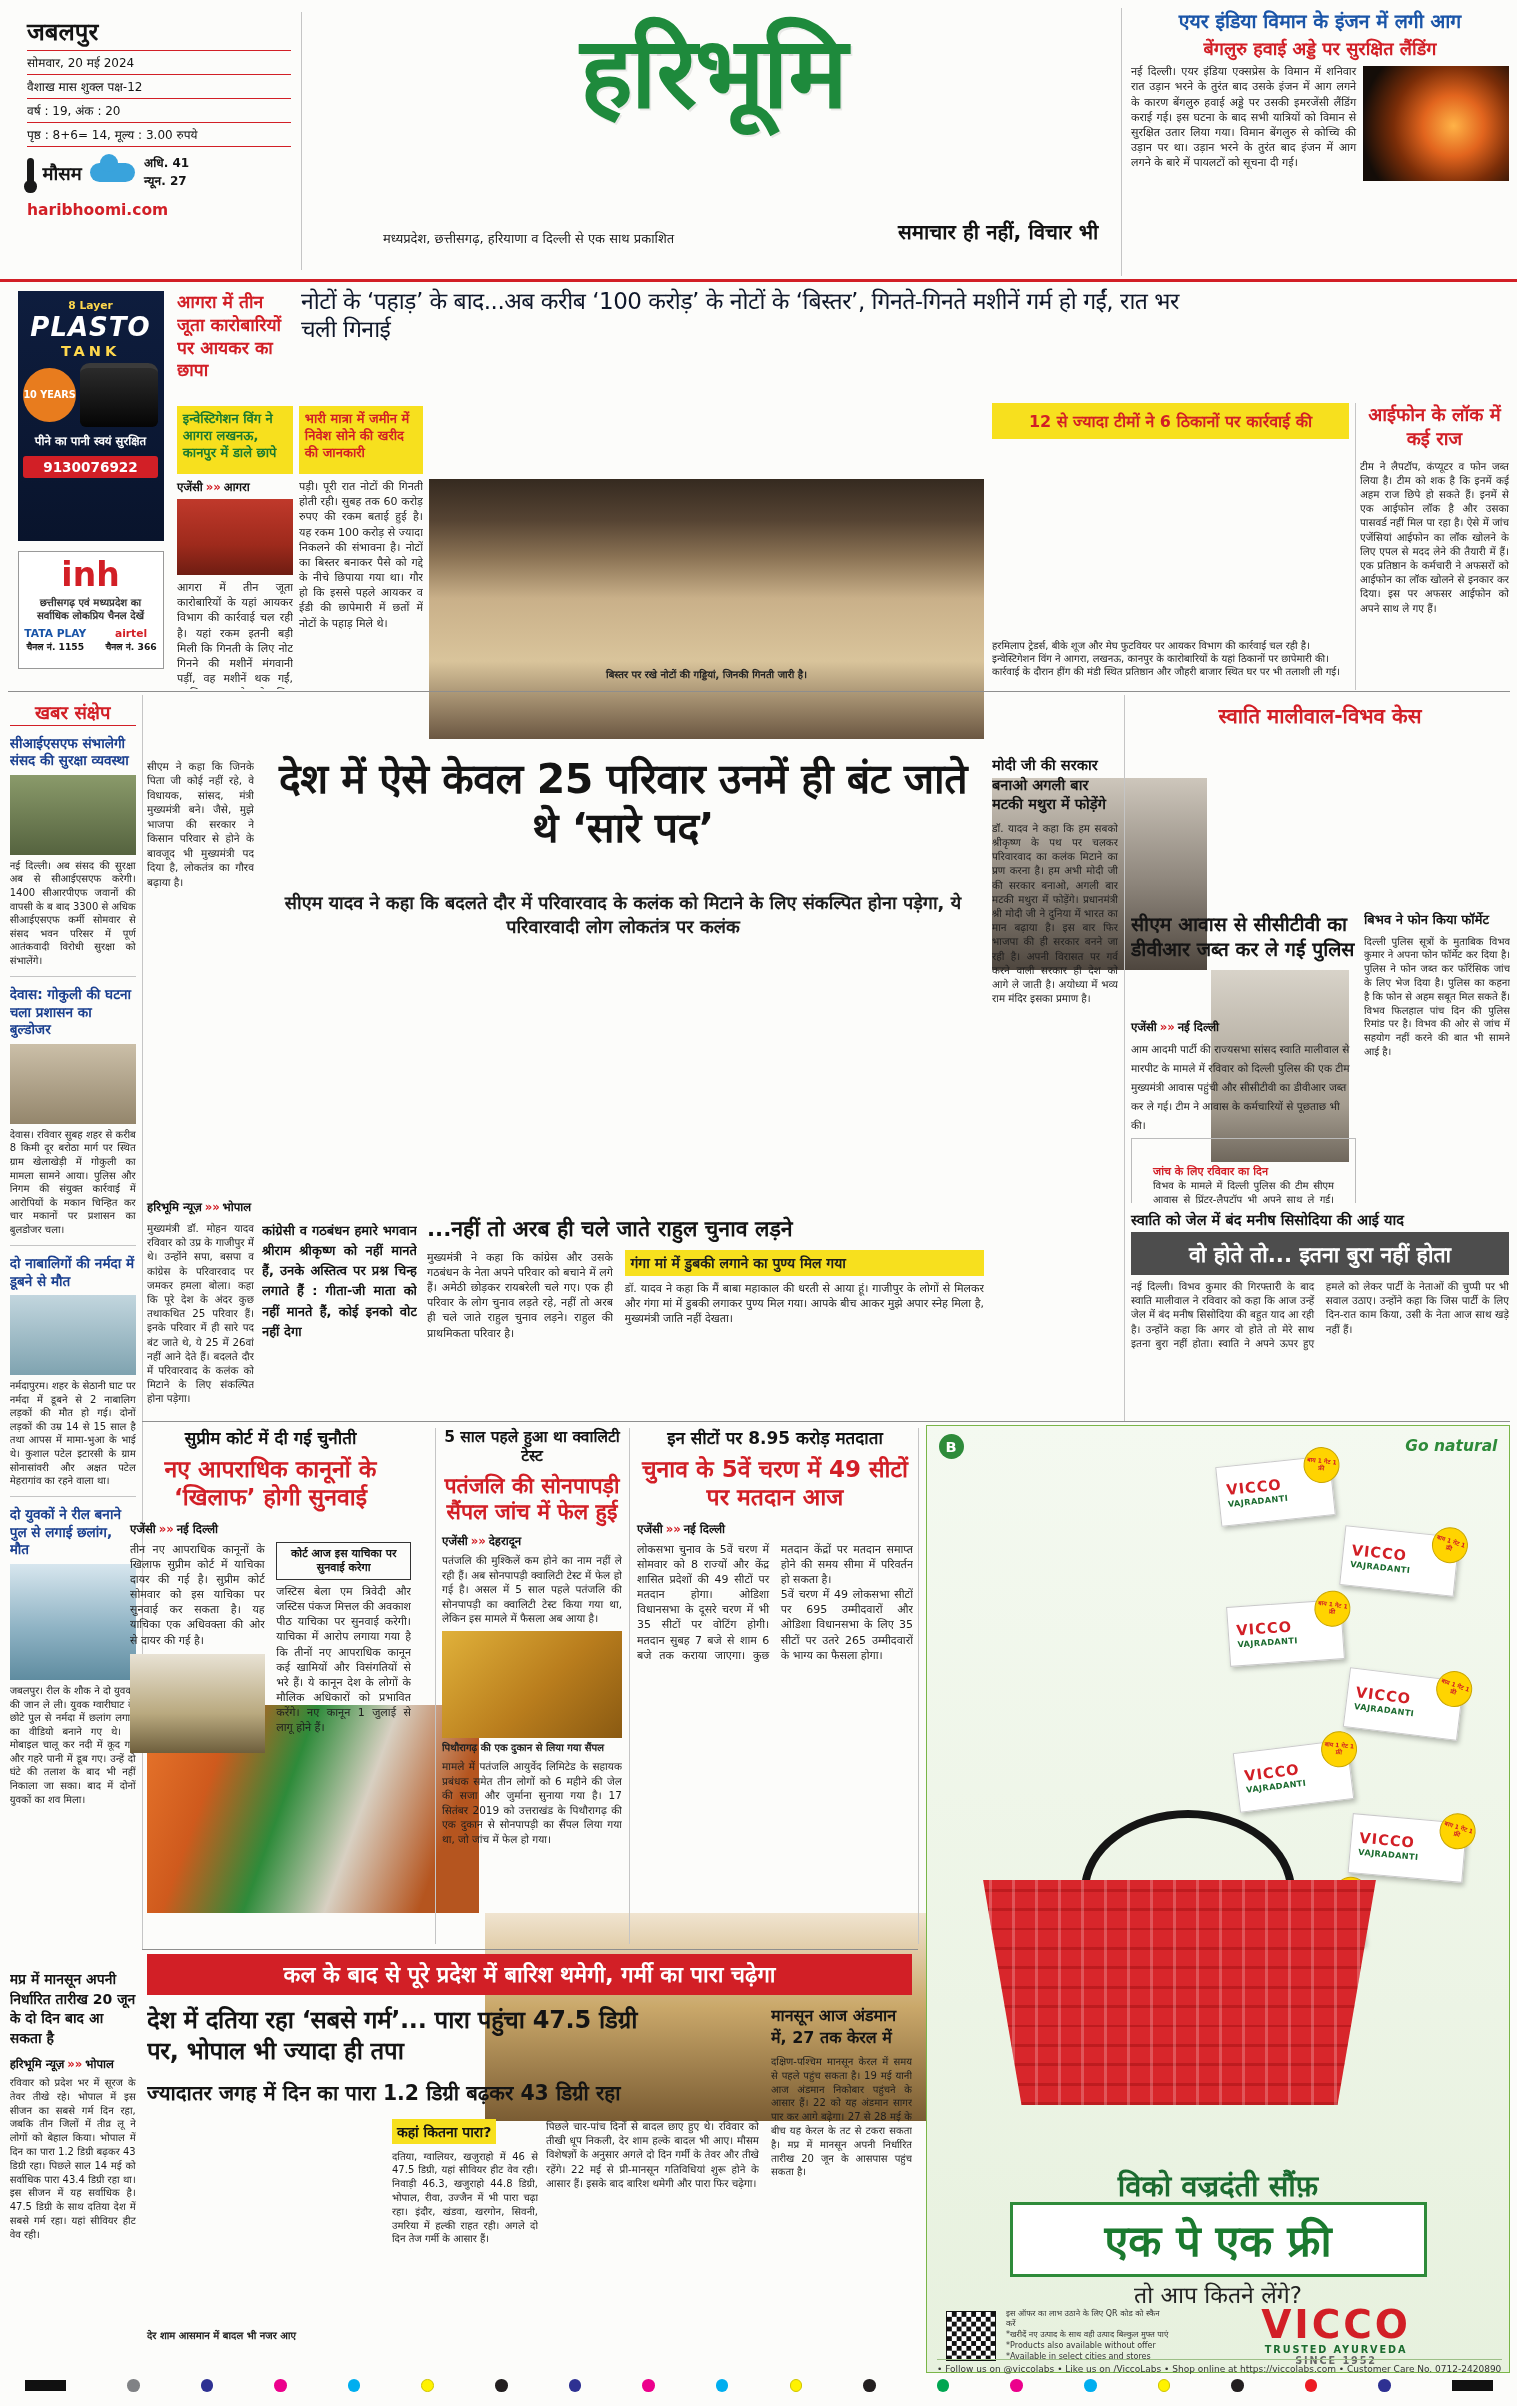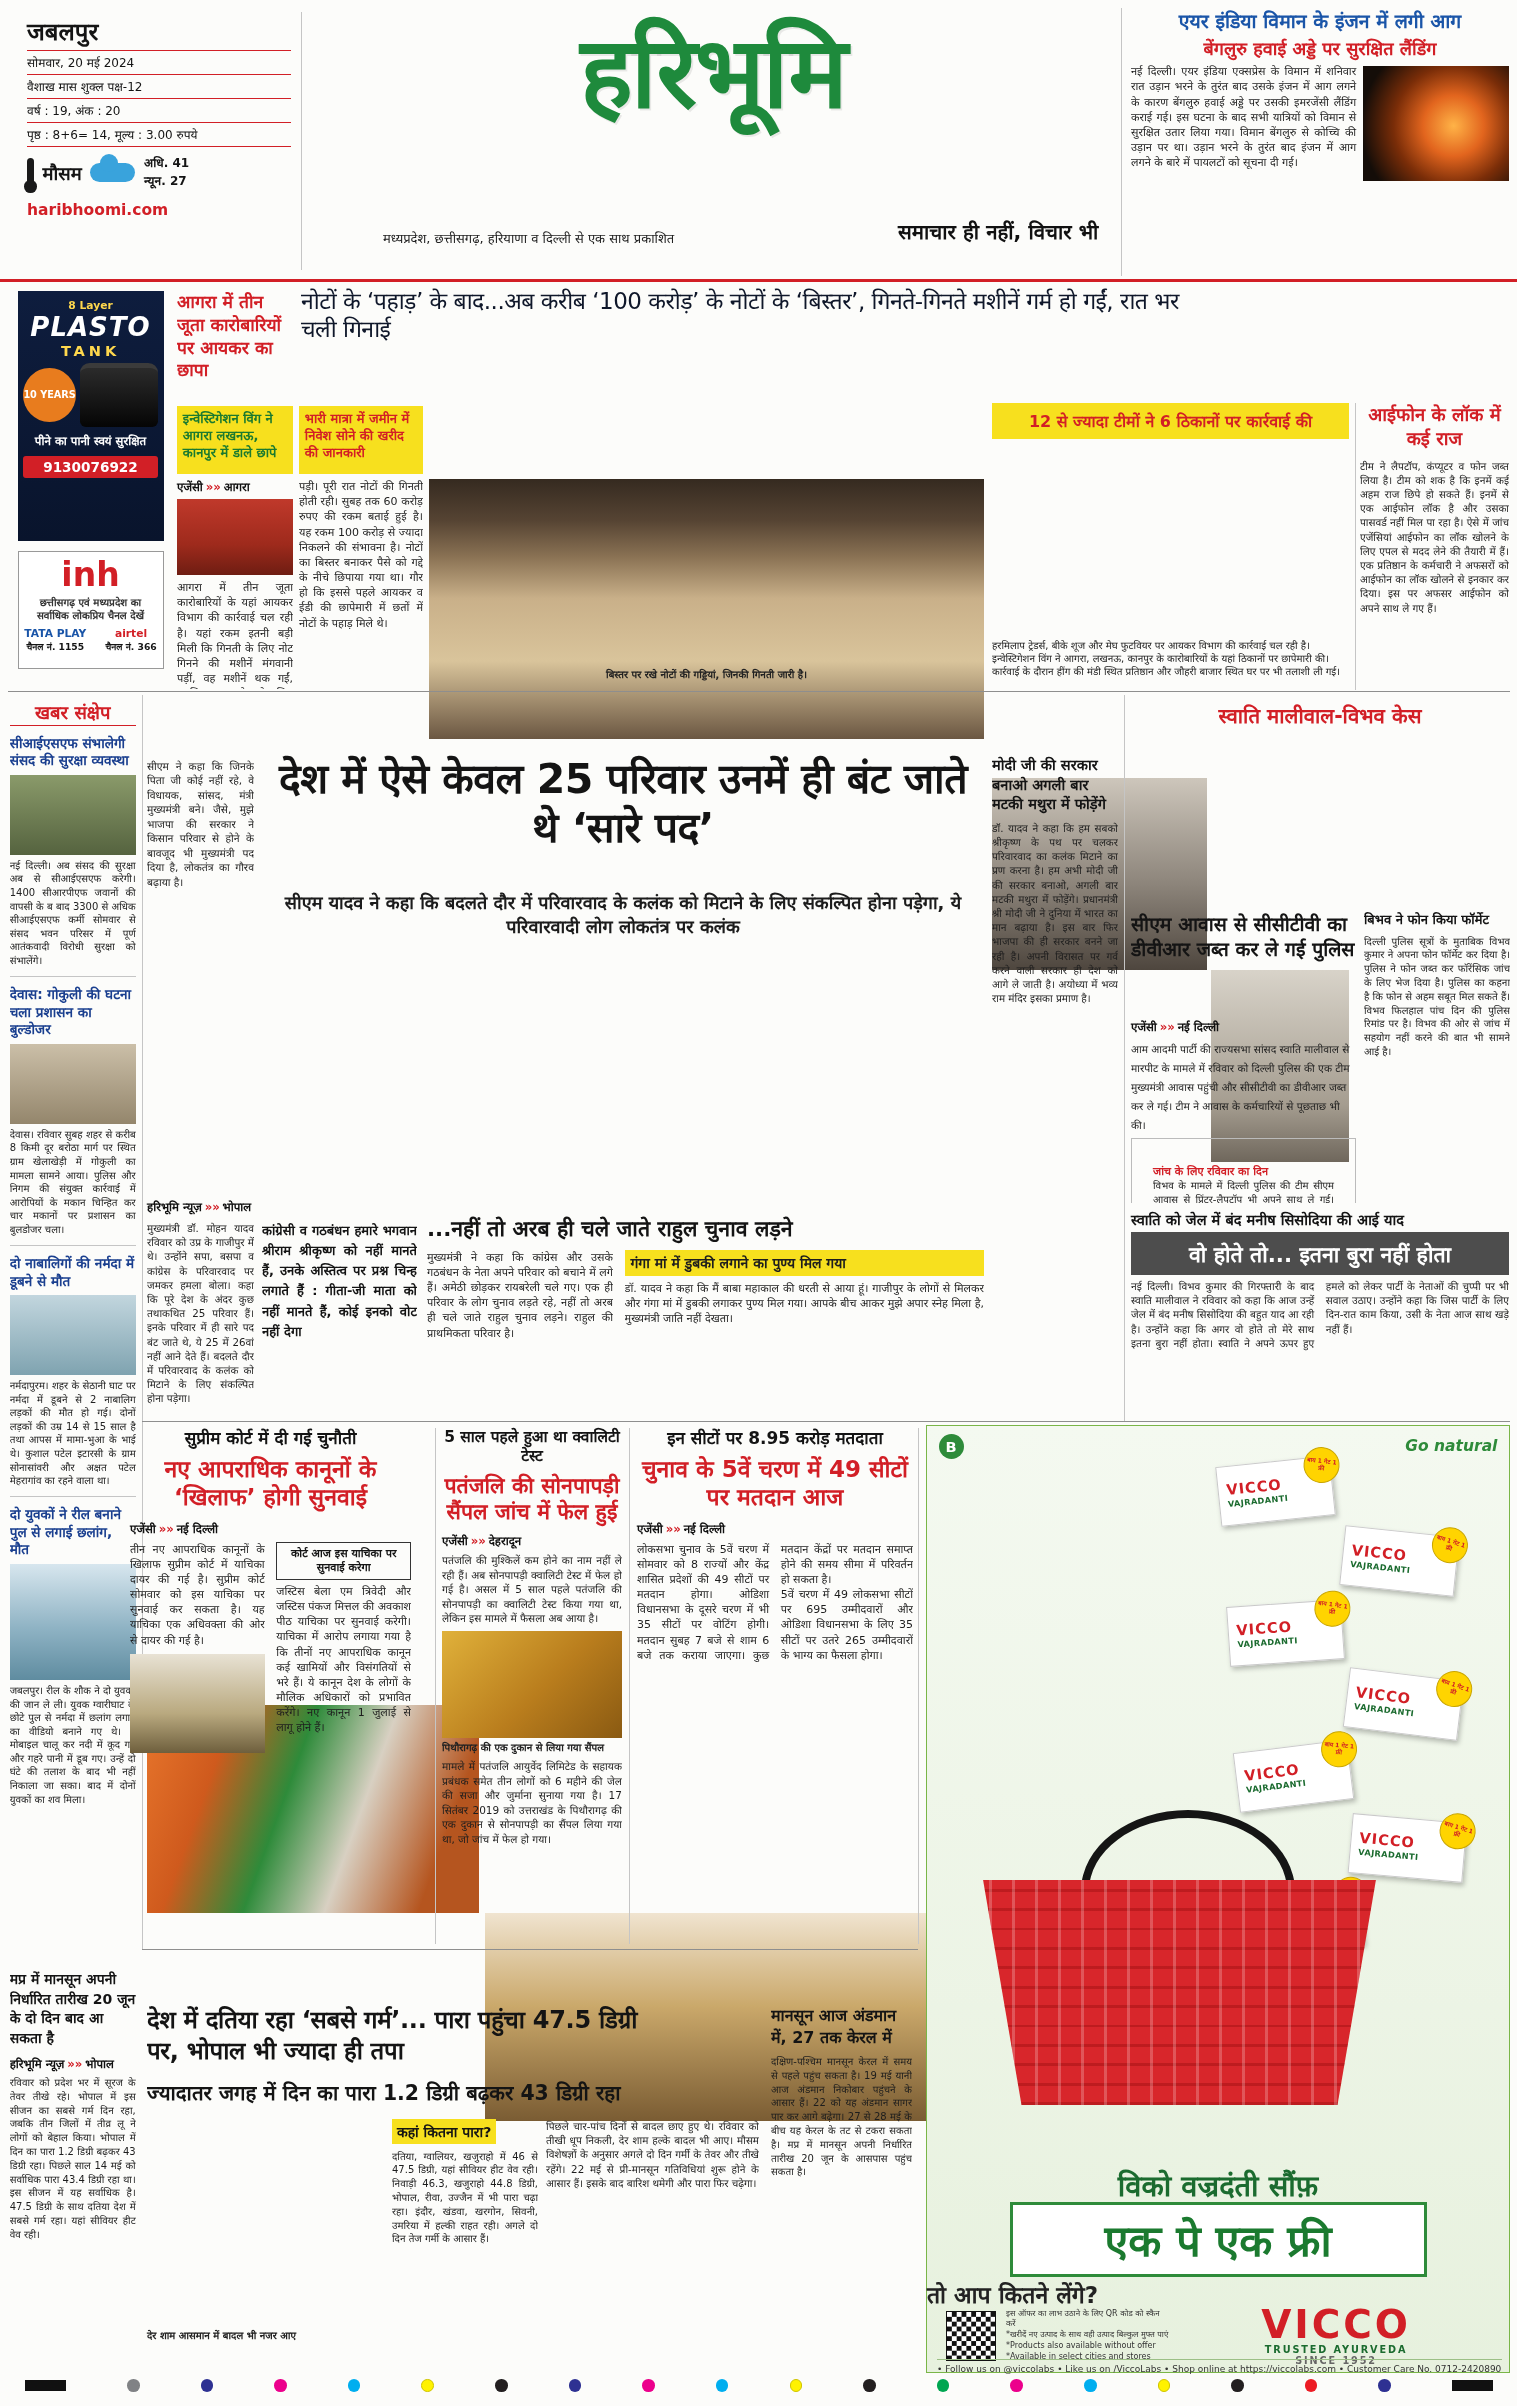--- a/index.html
+++ b/index.html
@@ -88,21 +88,21 @@
 .vbox{position:absolute;width:115px;height:60px;background:#fff;border:1px solid #c9c9c9;box-shadow:1.9px 2.9px 5.8px rgba(0,0,0,.25);display:flex;flex-direction:column;justify-content:center;padding:3.9px 7.8px;gap:1.9px}
 .vbox-brand{color:#d21f26;font-weight:bold;font-size:14.6px;letter-spacing:1px;line-height:1}
 .vbox-name{color:#1b6b2f;font-weight:bold;font-size:8.2px;letter-spacing:0.4px}
 .vbadge{position:absolute;right:-9.7px;top:-9.7px;width:36px;height:36px;border-radius:50%;background:#ffd400;border:1px solid #c9a500;color:#d21f26;font-size:6px;font-weight:bold;display:flex;align-items:center;justify-content:center;text-align:center;transform:rotate(12deg);padding:1.9px;line-height:1.15}
 .basket{position:absolute;left:39px;top:454px;width:427px;height:225px}
 .basket::before{content:"";position:absolute;left:115px;top:-70px;width:198px;height:146px;border:8.7px solid #151515;border-radius:50%;clip-path:inset(0 0 55% 0)}
 .basket-body{position:absolute;inset:0;background:#d8262b;clip-path:polygon(4% 0,96% 0,87% 100%,13% 100%)}
 .basket-body::after{content:"";position:absolute;inset:0;background:repeating-linear-gradient(90deg,rgba(255,255,255,.22) 0 2.9px,transparent 2.9px 23px),repeating-linear-gradient(0deg,rgba(120,0,0,.28) 0 2.9px,transparent 2.9px 19.4px)}
 .v-line1{font-size:29px;font-weight:bold;color:#1b6b2f;text-align:center}
 .offer{border:3.9px solid #2e8b3a;background:#fff;width:417px;margin:0 auto;text-align:center;font-size:43px;font-weight:bold;color:#1b7a2f;padding:4.9px 0}
-.v-line3{font-size:23px;font-weight:bold;color:#222;}
+.v-line3{font-size:23px;font-weight:normal;color:#222;text-align:center}
 .vbrand{font-size:39px;font-weight:bold;color:#d21f26;letter-spacing:2.9px;line-height:1;text-align:center}
 .vbrand-sub{font-size:9.7px;font-weight:bold;color:#1b6b2f;letter-spacing:1.9px;text-align:center}
 .qr{width:50px;height:50px;border:1.9px solid #111;background:repeating-conic-gradient(#111 0% 25%,#fff 0% 50%) 0 0/9.7px 9.7px}
 .vnote{font-size:8px;color:#333;line-height:1.35}
 .vfooter{font-size:9px;color:#333;text-align:center;border-top:1px solid #9cbf86;padding-top:3.9px}
 .gonat{color:#2e8b3a;font-weight:bold;font-style:italic;font-size:15.5px}
 .blogo{width:25px;height:25px;border-radius:50%;background:#2e8b3a;color:#fff;font-weight:bold;font-size:14.6px;display:inline-flex;align-items:center;justify-content:center}
 
 .dots{position:absolute;left:25px;right:25px;top:2379px;display:flex;justify-content:space-between;align-items:center}
 .dot{width:12.6px;height:12.6px;border-radius:50%}
@@ -388,20 +388,21 @@
       <div style="flex:1">
         <div class="vbrand">VICCO</div>
         <div class="vbrand-sub">TRUSTED AYURVEDA</div>
         <div class="vbrand-sub" style="color:#666">SINCE 1952</div>
       </div>
     </div>
     <div class="abs vfooter" style="left:9.7px;top:933px;width:565px">• Follow us on @viccolabs  • Like us on /ViccoLabs  • Shop online at https://viccolabs.com  • Customer Care No. 0712-2420890</div>
   </div>
 
   <div class="hline" style="left:142px;top:1949px;width:776px;background:#8e8e8e"></div>
+  <div class="abs wband" style="left:147px;top:1954px;width:765px;height:41px">कल के बाद से पूरे प्रदेश में बारिश थमेगी, गर्मी का पारा चढ़ेगा</div>
 
   <div class="abs clip" style="left:9.7px;top:1970px;width:126px;height:402px">
     <div class="w-note">मप्र में मानसून अपनी निर्धारित तारीख 20 जून के दो दिन बाद आ सकता है</div>
     <div class="byline" style="margin:7.8px 0 4.9px"><span>हरिभूमि न्यूज़</span><span class="ar"></span><span>भोपाल</span></div>
     <div class="body" style="font-size:10px">रविवार को प्रदेश भर में सूरज के तेवर तीखे रहे। भोपाल में इस सीजन का सबसे गर्म दिन रहा, जबकि तीन जिलों में तीव्र लू ने लोगों को बेहाल किया। भोपाल में दिन का पारा 1.2 डिग्री बढ़कर 43 डिग्री रहा। पिछले साल 14 मई को सर्वाधिक पारा 43.4 डिग्री रहा था। इस सीजन में यह सर्वाधिक है। 47.5 डिग्री के साथ दतिया देश में सबसे गर्म रहा। यहां सीवियर हीट वेव रही।</div>
   </div>
 
   <div class="abs w-head clip" style="left:147px;top:2005px;width:493px;height:68px">देश में दतिया रहा ‘सबसे गर्म’... पारा पहुंचा 47.5 डिग्री पर, भोपाल भी ज्यादा ही तपा</div>
   <div class="abs clip" style="left:771px;top:2005px;width:141px;height:367px">
     <div class="qhead" style="font-size:16px">मानसून आज अंडमान में, 27 तक केरल में</div>

